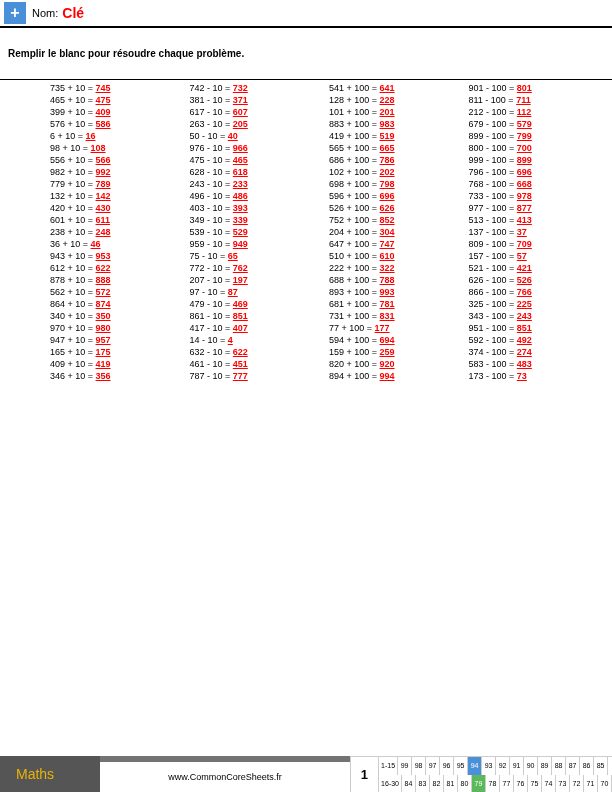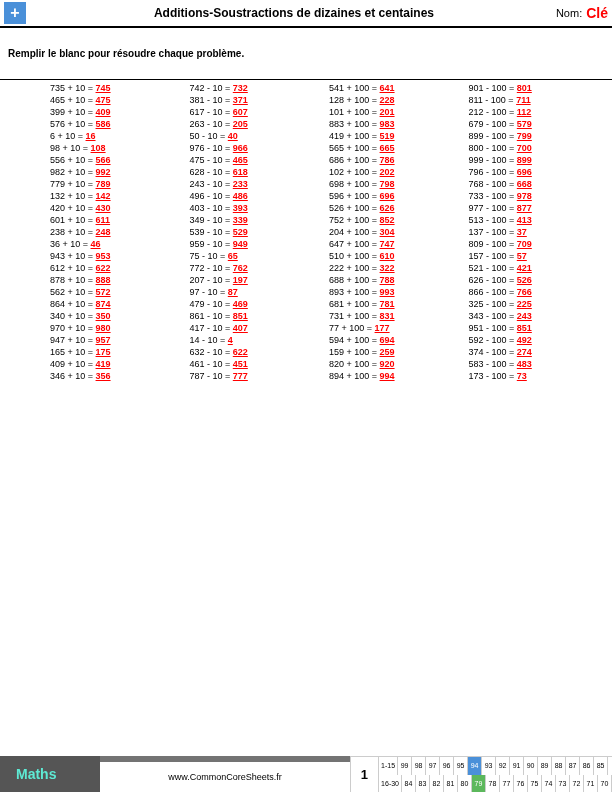--- a/index.html
+++ b/index.html
@@ -79,23 +79,23 @@
       position: absolute;
       bottom: 0;
       left: 0;
       right: 0;
       height: 36px;
       display: flex;
       align-items: stretch;
     }
     .footer-maths {
       background: #555;
-      color: #5eead4;
+      color: #eab308;
       font-size: 14px;
-      font-weight: bold;
+      font-weight: normal;
       display: flex;
       align-items: center;
       padding: 0 16px;
       min-width: 100px;
     }
     .footer-url {
       flex: 1;
       display: flex;
       align-items: center;
       justify-content: center;
@@ -152,21 +152,20 @@
       color: white;
     }
   </style>
 </head>
 <body>
 
 <div class="header">
   <div class="logo">
     <span class="logo-inner">+</span>
   </div>
-  <div class="header-title">Additions-Soustractions de dizaines et centaines</div>
   <span class="header-nom">Nom:</span>
   <span class="header-cle">Clé</span>
 </div>
 
 <div class="subtitle">Remplir le blanc pour résoudre chaque problème.</div>
 
 <div class="content">
   <div class="problems-grid" id="problems-container">
   <div class="problem">735 + 10 = <span class="answer">745</span></div>
       <div class="problem">742 - 10 = <span class="answer">732</span></div>

